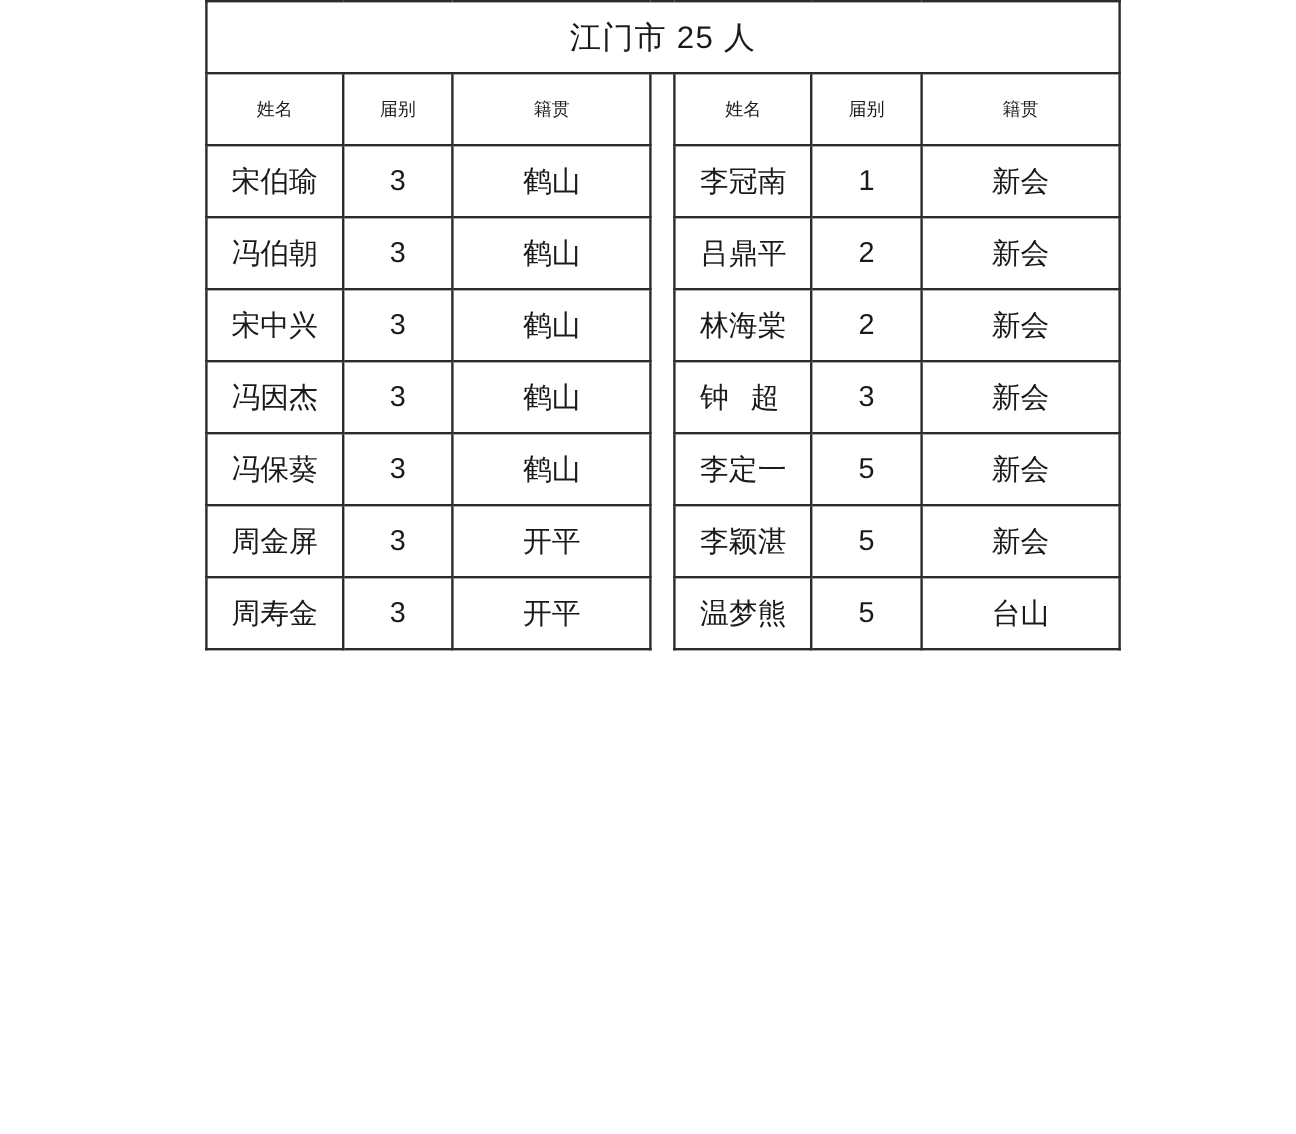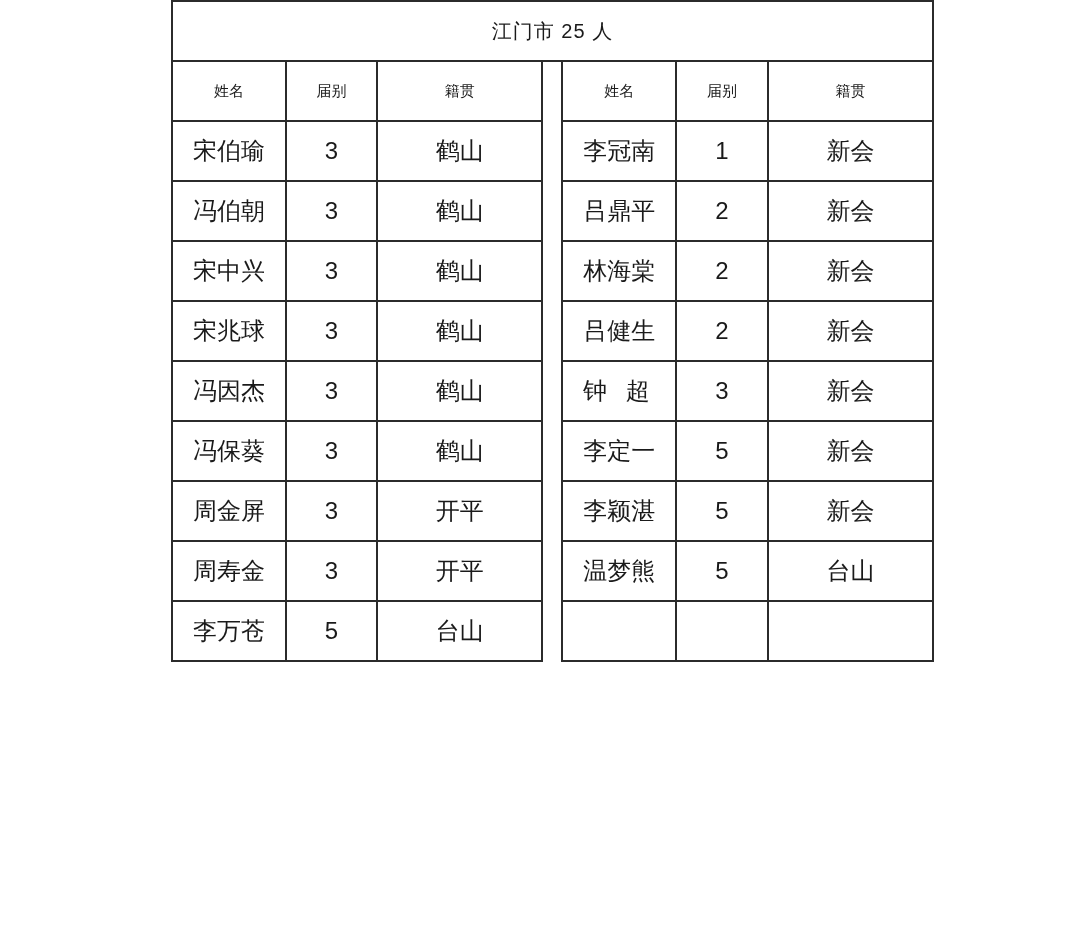--- a/index.html
+++ b/index.html
@@ -34,21 +34,21 @@
   }
   table.roster td, table.roster th {
     border: 2px solid #2b2b2b;
     text-align: center;
     vertical-align: middle;
     font-weight: normal;
     padding: 0;
   }
   .title-cell {
     height: 58px;
-    font-size: 20px;
+    font-size: 26px;
     font-weight: bold;
     letter-spacing: 1px;
     border-top-width: 1px;
   }
   .hdr td {
     height: 58px;
     font-size: 15px;
     font-weight: bold;
   }
   .body-row td {
@@ -62,20 +62,21 @@
     width: 18px;
     border: none !important;
     background: #ffffff;
   }
   .blank-cell {
     background: #ffffff;
   }
   .name-spaced {
     letter-spacing: 6px;
     padding-left: 6px;
+    font-family: Liberation Serif, serif;
   }
 </style>
 </head>
 <body>
 
 <div class="page">
   <div class="table-wrap">
     <table class="roster">
       <colgroup>
         <col class="name-col">
@@ -121,29 +122,20 @@
         <tr class="body-row">
           <td>宋中兴</td>
           <td>3</td>
           <td>鹤山</td>
           <td class="gap-col"></td>
           <td>林海棠</td>
           <td>2</td>
           <td>新会</td>
         </tr>
         <tr class="body-row">
-          <td>宋兆球</td>
-          <td>3</td>
-          <td>鹤山</td>
-          <td class="gap-col"></td>
-          <td>吕健生</td>
-          <td>2</td>
-          <td>新会</td>
-        </tr>
-        <tr class="body-row">
           <td>冯因杰</td>
           <td>3</td>
           <td>鹤山</td>
           <td class="gap-col"></td>
           <td class="name-spaced">钟 超</td>
           <td>3</td>
           <td>新会</td>
         </tr>
         <tr class="body-row">
           <td>冯保葵</td>
@@ -165,25 +157,16 @@
         </tr>
         <tr class="body-row">
           <td>周寿金</td>
           <td>3</td>
           <td>开平</td>
           <td class="gap-col"></td>
           <td>温梦熊</td>
           <td>5</td>
           <td>台山</td>
         </tr>
-        <tr class="body-row">
-          <td>李万苍</td>
-          <td>5</td>
-          <td>台山</td>
-          <td class="gap-col"></td>
-          <td class="blank-cell"></td>
-          <td class="blank-cell"></td>
-          <td class="blank-cell"></td>
-        </tr>
       </tbody>
     </table>
   </div>
 </div>
 
 </body></html>

